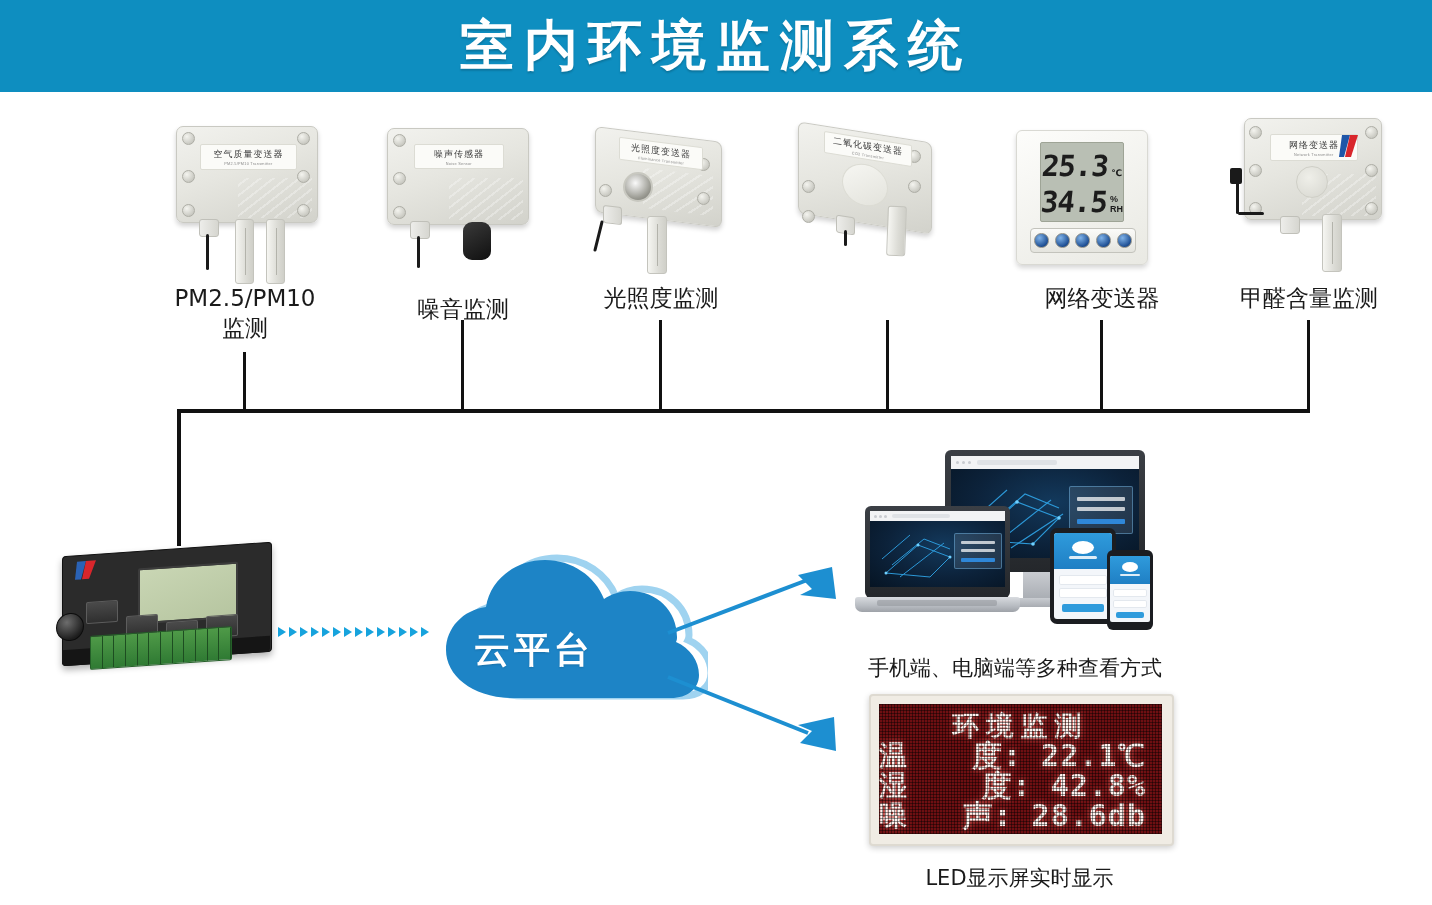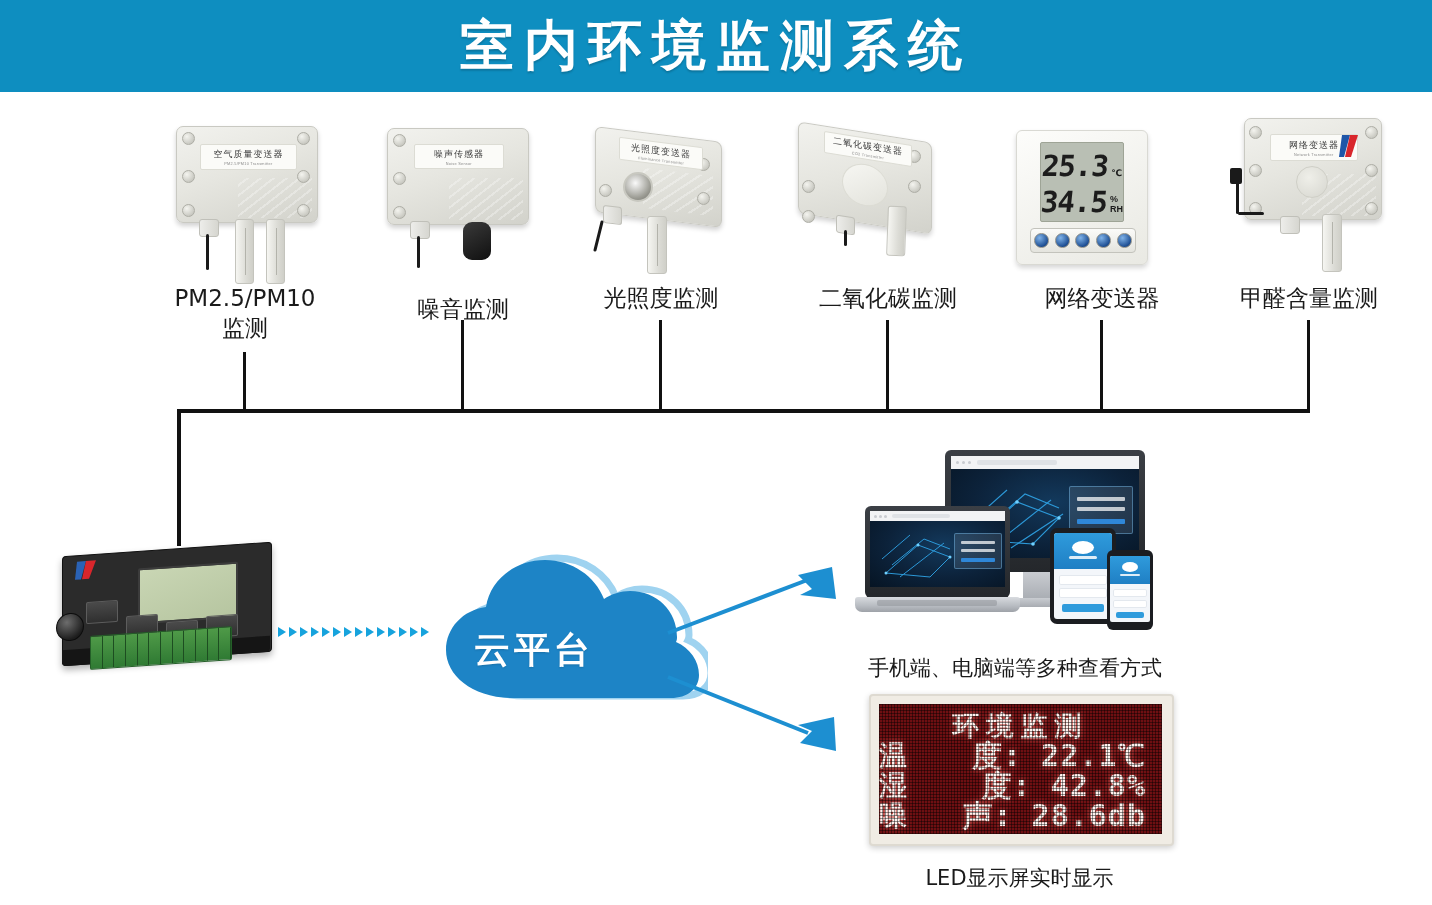--- a/index.html
+++ b/index.html
@@ -350,21 +350,20 @@
     <div class="gland" style="left:58px;top:98px;width:18px;height:16px;"></div>
     <div class="probe" style="left:100px;top:96px;width:18px;height:56px;">
         <i></i>
       </div>
   </div>
 
   <div class="lbl" style="left:150px;top:283px;width:190px;">PM2.5/PM10
 监测</div>
   <div class="lbl" style="left:378px;top:294px;width:170px;">噪音监测</div>
   <div class="lbl" style="left:571px;top:283px;width:180px;">光照度监测</div>
-  <div class="lbl" style="left:782px;top:283px;width:212px;">二氧化碳监测</div>
   <div class="lbl" style="left:1002px;top:283px;width:200px;">网络变送器</div>
   <div class="lbl" style="left:1202px;top:283px;width:214px;">甲醛含量监测</div>
 
   <div class="line" style="left:177px;top:409px;width:1133px;height:4px;"></div>
   <div class="line" style="left:243px;top:352px;width:3px;height:58px;"></div>
   <div class="line" style="left:461px;top:320px;width:3px;height:90px;"></div>
   <div class="line" style="left:659px;top:320px;width:3px;height:90px;"></div>
   <div class="line" style="left:886px;top:320px;width:3px;height:90px;"></div>
   <div class="line" style="left:1100px;top:320px;width:3px;height:90px;"></div>
   <div class="line" style="left:1307px;top:320px;width:3px;height:90px;"></div>

